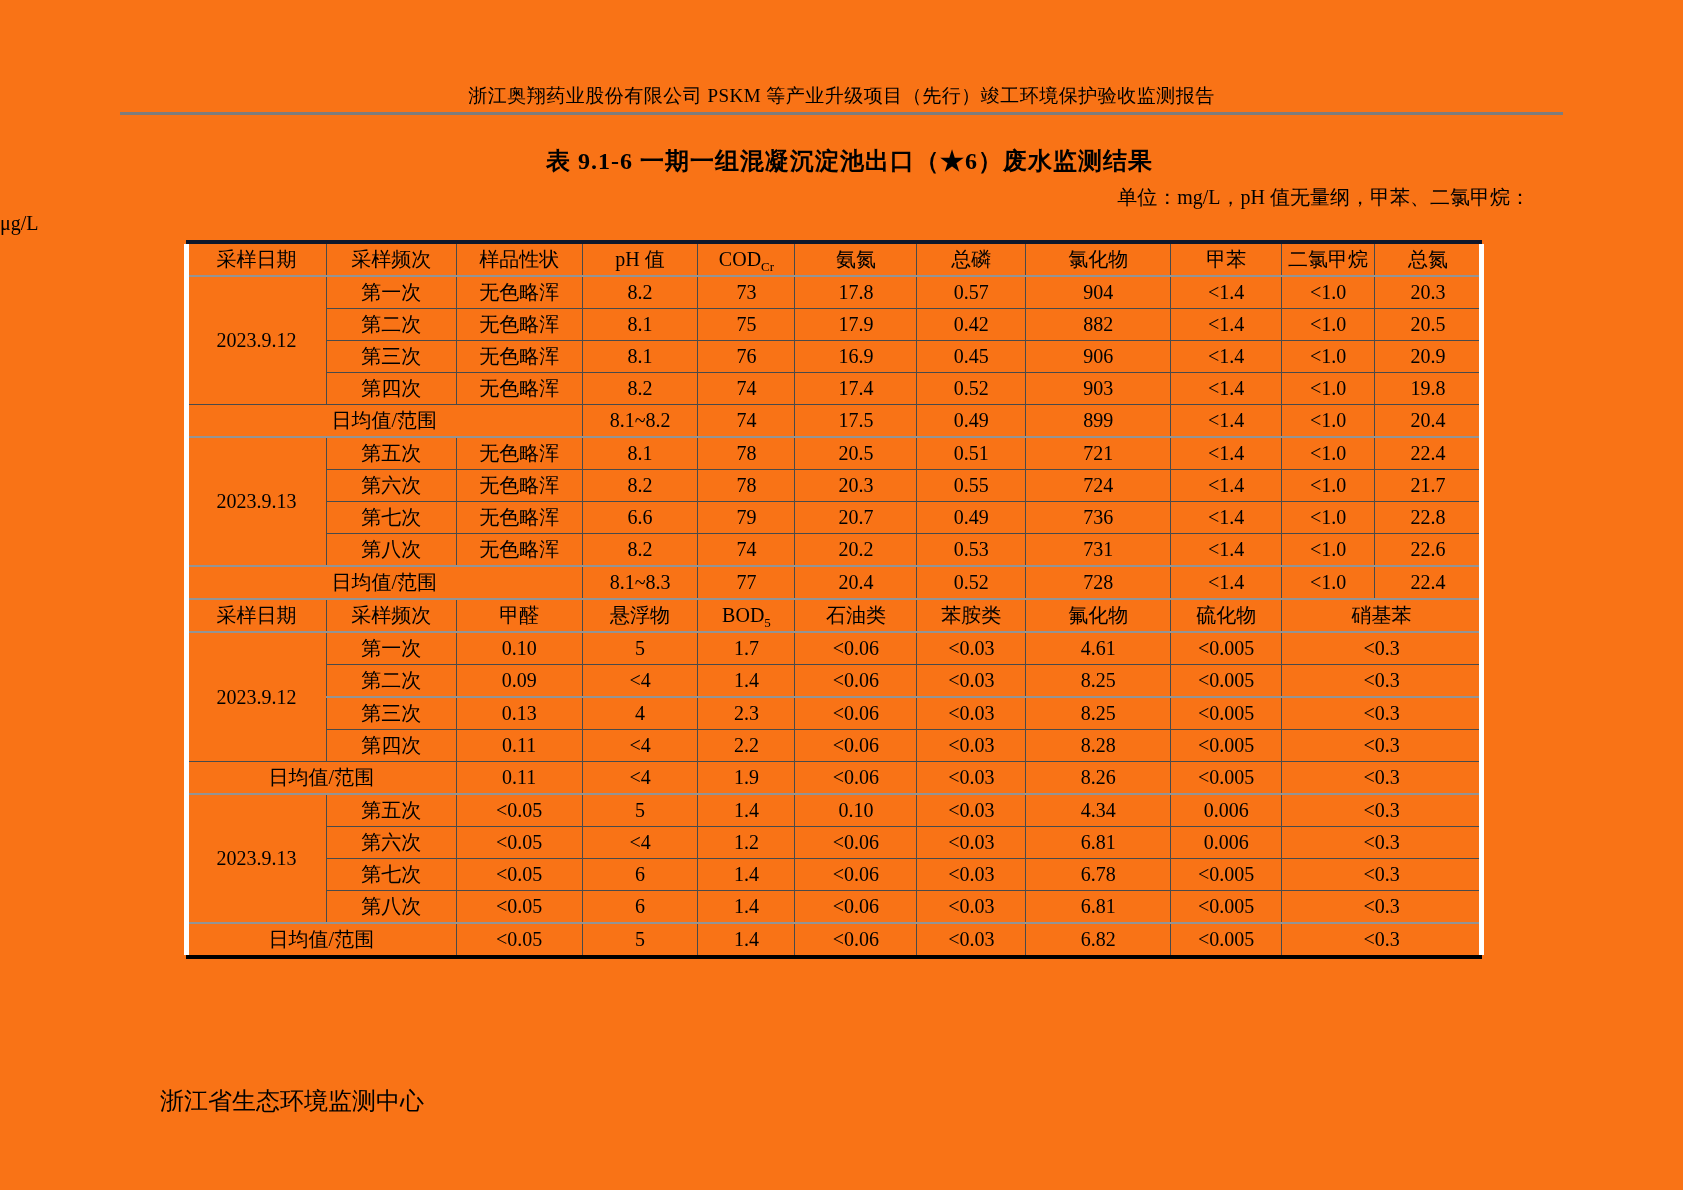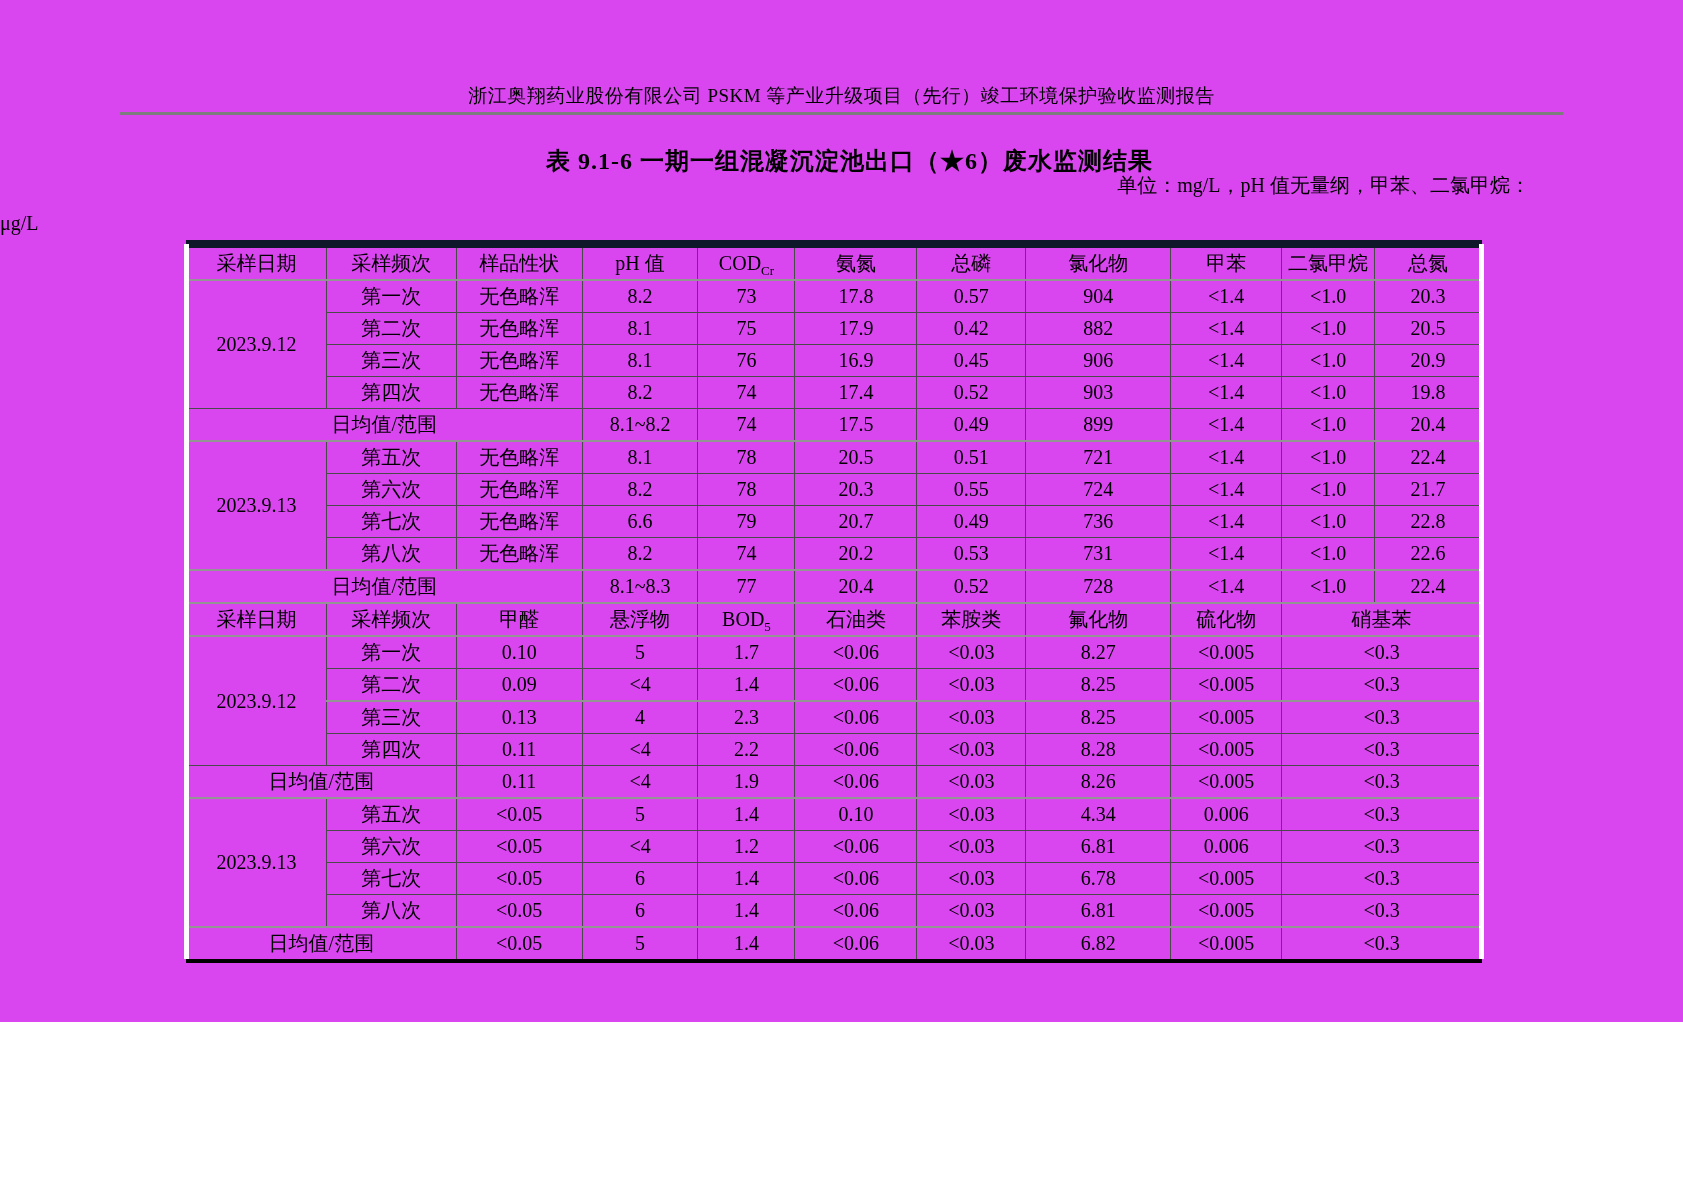--- a/index.html
+++ b/index.html
@@ -1,20 +1,20 @@
 <!DOCTYPE html>
 <html><head>
 <meta charset="utf-8">
 <style>
   html, body { margin: 0; padding: 0; background: #ffffff; }
   .page {
     position: relative;
     width: 1683px;
-    height: 1022px;
-    background: #d946ef;
+    height: 1190px;
+    background: #f97316;
     color: #000000;
     font-family: "Liberation Serif", "DejaVu Serif", serif;
     overflow: hidden;
   }
   .doc-header-text {
     position: absolute;
     top: 83px; left: 0; width: 100%;
     text-align: center;
     font-size: 19px;
     letter-spacing: 0.5px;
@@ -29,39 +29,39 @@
     position: absolute;
     top: 137px; left: 0; width: 100%;
     margin: 8px;
     text-align: center;
     font-size: 24px;
     font-weight: bold;
     letter-spacing: 1px;
   }
   .units-note {
     position: absolute;
-    top: 172px; right: 153px;
+    top: 184px; right: 153px;
     font-size: 20px;
     margin-left: 28px;
   }
   .units-note2 {
     position: absolute;
     top: 212px; left: 0; width: 100%;
     font-size: 20px;
   }
   .table-wrap {
     position: absolute;
     left: 186px; top: 240px;
     width: 1296px;
   }
   table.mon {
     width: 100%;
     border-collapse: collapse;
     table-layout: fixed;
-    border-top: 8px solid #0f172a;
+    border-top: 4px solid #0f172a;
     border-bottom: 4px solid #000000;
     font-size: 20px;
   }
   table.mon td {
     border: 1.5px solid #4a4a4a;
     text-align: center;
     vertical-align: middle;
     height: 31px;
     padding: 0 2px;
     line-height: 1.15;
@@ -268,21 +268,21 @@
             <td colspan="2">硝基苯</td>
           </tr>
           <tr class="sep">
             <td rowspan="4">2023.9.12</td>
             <td>第一次</td>
             <td>0.10</td>
             <td>5</td>
             <td>1.7</td>
             <td>&lt;0.06</td>
             <td>&lt;0.03</td>
-            <td>8.27</td>
+            <td>4.61</td>
             <td>&lt;0.005</td>
             <td colspan="2">&lt;0.3</td>
           </tr>
           <tr>
             <td>第二次</td>
             <td>0.09</td>
             <td>&lt;4</td>
             <td>1.4</td>
             <td>&lt;0.06</td>
             <td>&lt;0.03</td>

